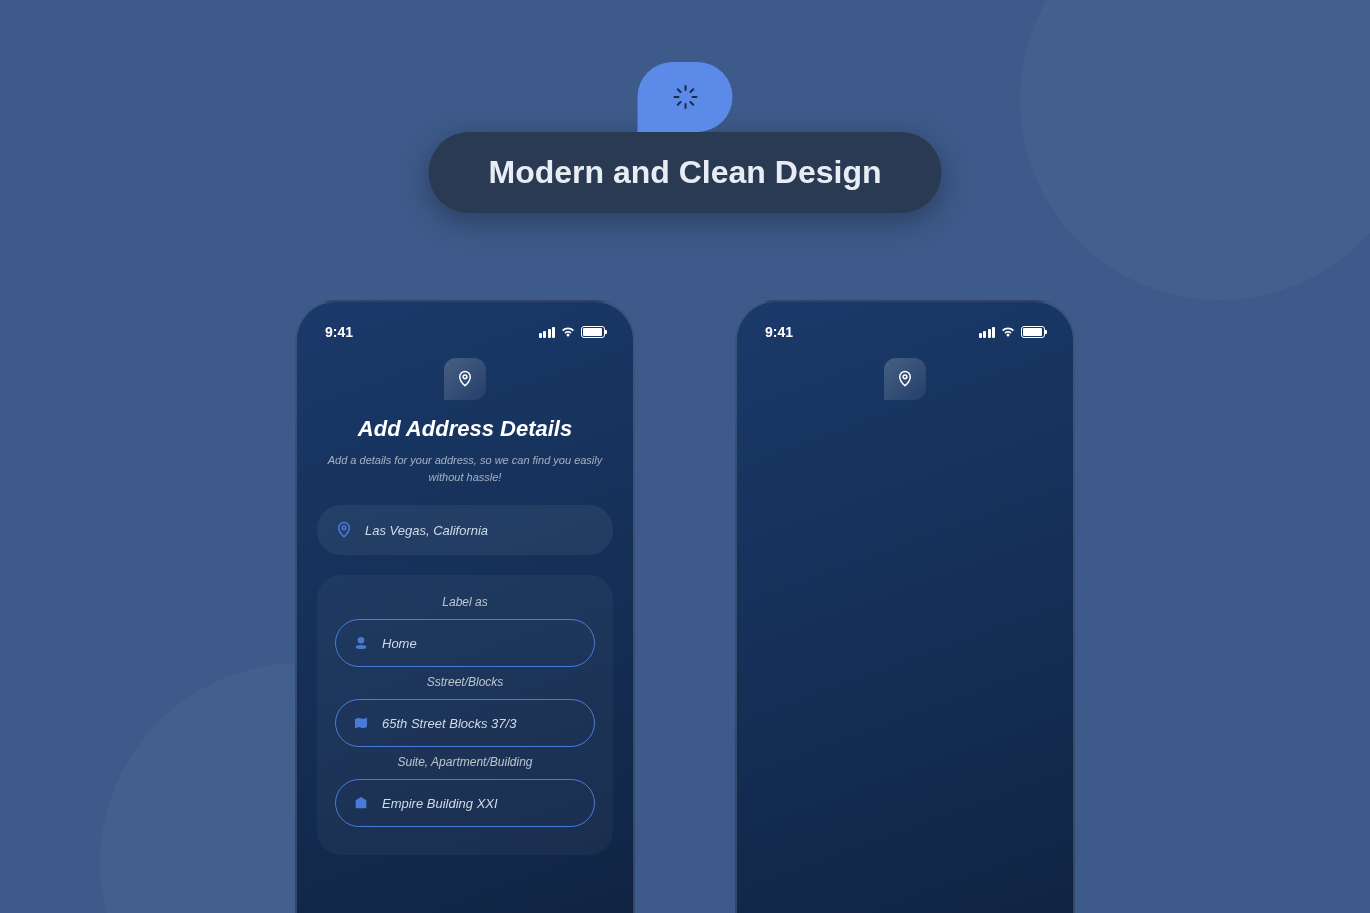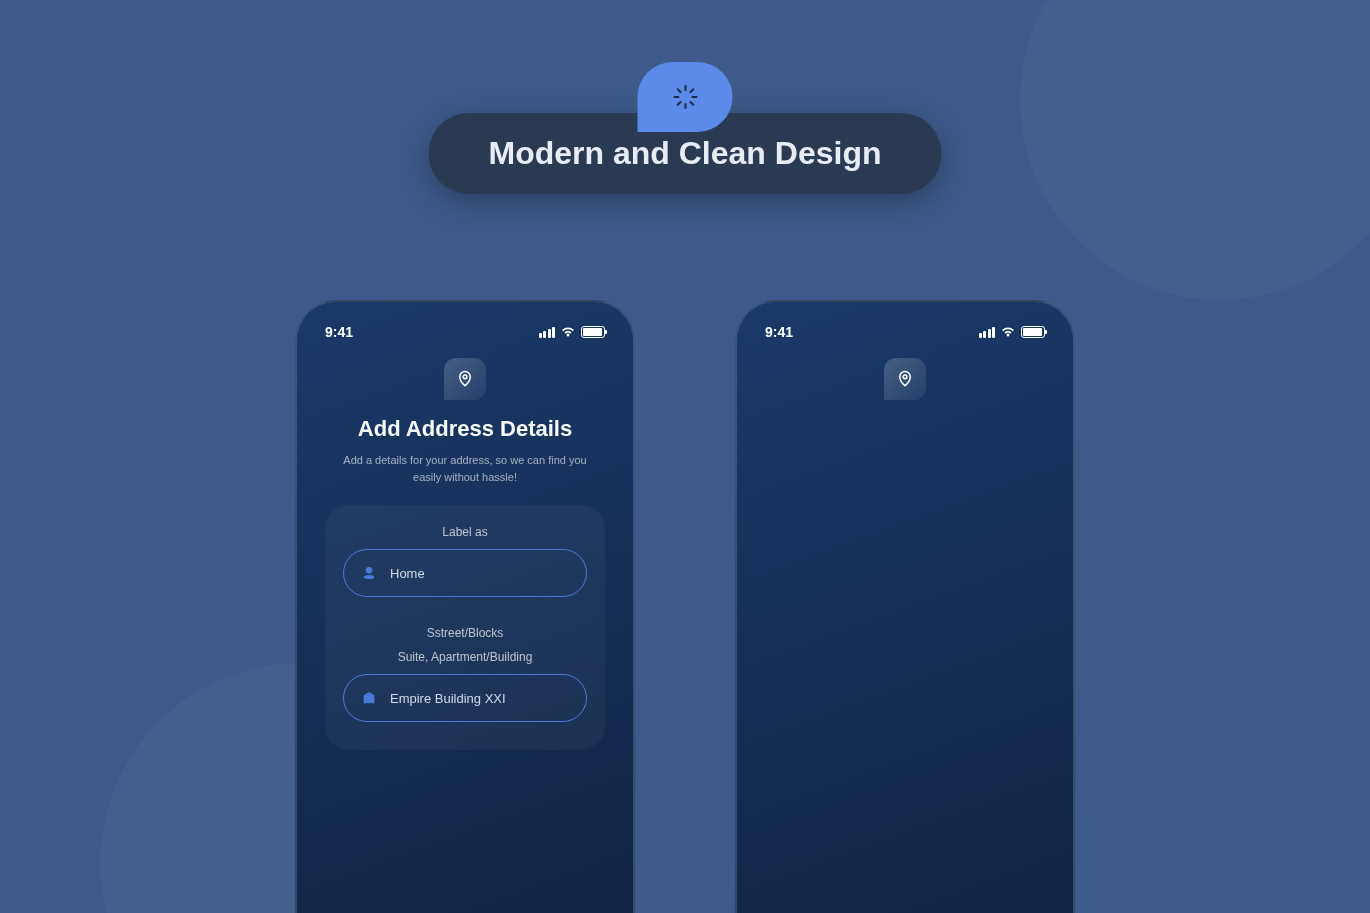--- a/index.html
+++ b/index.html
@@ -16,21 +16,21 @@
   width: 400px;
   height: 400px;
   background: rgba(255,255,255,0.03);
   border-radius: 50%;
 }
 .bg-blob-1 { top: -100px; right: -50px; }
 .bg-blob-2 { bottom: -150px; left: 100px; }
 
 .header-pill {
   position: absolute;
-  top: 113px;
+  top: 132px;
   left: 50%;
   transform: translateX(-50%);
   background: #2a3a52;
   border-radius: 50px;
   padding: 22px 60px;
   box-shadow: 0 8px 30px rgba(0,0,0,0.3);
 }
 .header-pill-text {
   color: #e8edf5;
   font-size: 32px;
@@ -116,21 +116,21 @@
 }
 .battery-icon::after {
   content: ''; position: absolute; right: -3px; top: 3px;
   width: 2px; height: 4px; background: #fff; border-radius: 0 1px 1px 0;
 }
 .battery-icon span {
   position: absolute; left: 1px; top: 1px; bottom: 1px; right: 2px;
   background: #fff; border-radius: 1px;
 }
 
-.phone-content { padding: 18px 28px 0; color: #fff; }
+.phone-content { padding: 18px 20px 0; color: #fff; font-style: italic; }
 .pin-badge {
   width: 42px; height: 42px;
   background: linear-gradient(135deg, rgba(255,255,255,0.2), rgba(255,255,255,0.05));
   border-radius: 12px 12px 12px 0;
   display: flex; align-items: center; justify-content: center;
   margin: 0 auto 16px;
 }
 .screen-title {
   font-size: 22px;
   font-weight: 600;
@@ -166,21 +166,21 @@
   margin-bottom: 10px;
   text-align: center;
 }
 .form-input {
   border: 1.5px solid #4a7ad8;
   border-radius: 24px;
   padding: 14px 16px;
   display: flex;
   align-items: center;
   gap: 12px;
-  margin-bottom: 29px;
+  margin-bottom: 8px;
 }
 .form-input:last-child { margin-bottom: 8px; }
 .form-input-text { font-size: 13px; color: #d0dae8; }
 .input-icon {
   width: 18px; height: 18px;
   display: flex; align-items: center; justify-content: center;
 }
 
 .success-card {
   background: rgba(255,255,255,0.04);
@@ -284,34 +284,49 @@
     <div class="phone-content">
       <div class="pin-badge">
         <svg width="18" height="18" viewBox="0 0 24 24" fill="none" stroke="#fff" stroke-width="2">
             <path d="M12 21s-7-6-7-12a7 7 0 0114 0c0 6-7 12-7 12z"></path>
             <circle cx="12" cy="9" r="2.5"></circle>
           </svg>
       </div>
       <div class="screen-title">Add Address Details</div>
       <div class="screen-subtitle">Add a details for your address, so we can find you easily without hassle!</div>
 
+      <div class="location-pill">
+        <svg width="18" height="18" viewBox="0 0 24 24" fill="none" stroke="#4a7ad8" stroke-width="2">
+            <path d="M12 21s-7-6-7-12a7 7 0 0114 0c0 6-7 12-7 12z"></path>
+            <circle cx="12" cy="9" r="2.5"></circle>
+          </svg>
+        <span class="location-pill-text">Las Vegas, California</span>
+      </div>
 
       <div class="form-card">
         <div class="form-label">Label as</div>
         <div class="form-input">
           <div class="input-icon">
             <svg width="16" height="16" viewBox="0 0 24 24" fill="#4a7ad8">
                 <circle cx="12" cy="8" r="5"></circle>
                 <ellipse cx="12" cy="18" rx="8" ry="3"></ellipse>
               </svg>
           </div>
           <span class="form-input-text">Home</span>
         </div>
 
         <div class="form-label">Sstreet/Blocks</div>
+        <div class="form-input">
+          <div class="input-icon">
+            <svg width="16" height="16" viewBox="0 0 24 24" fill="#4a7ad8">
+                <path d="M3 6l6-2 6 2 6-2v14l-6 2-6-2-6 2z"></path>
+              </svg>
+          </div>
+          <span class="form-input-text">65th Street Blocks 37/3</span>
+        </div>
 
         <div class="form-label">Suite, Apartment/Building</div>
         <div class="form-input">
           <div class="input-icon">
             <svg width="16" height="16" viewBox="0 0 24 24" fill="#4a7ad8">
                 <path d="M4 20V8l8-5 8 5v12H4z"></path>
               </svg>
           </div>
           <span class="form-input-text">Empire Building XXI</span>
         </div>

